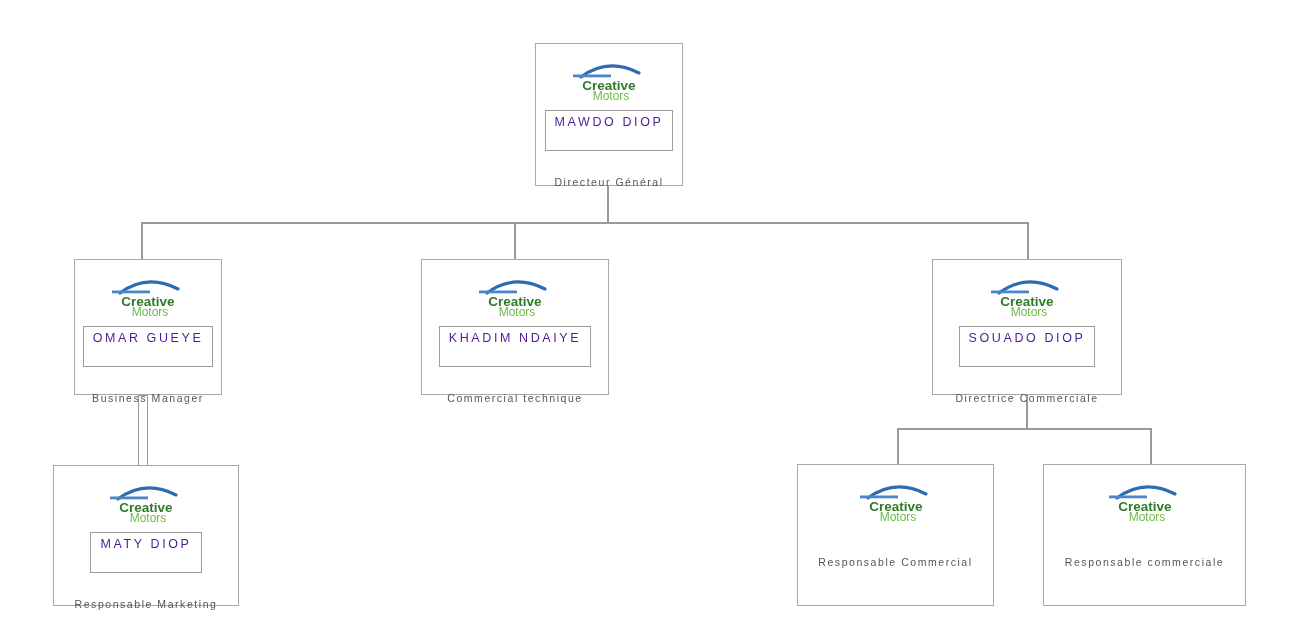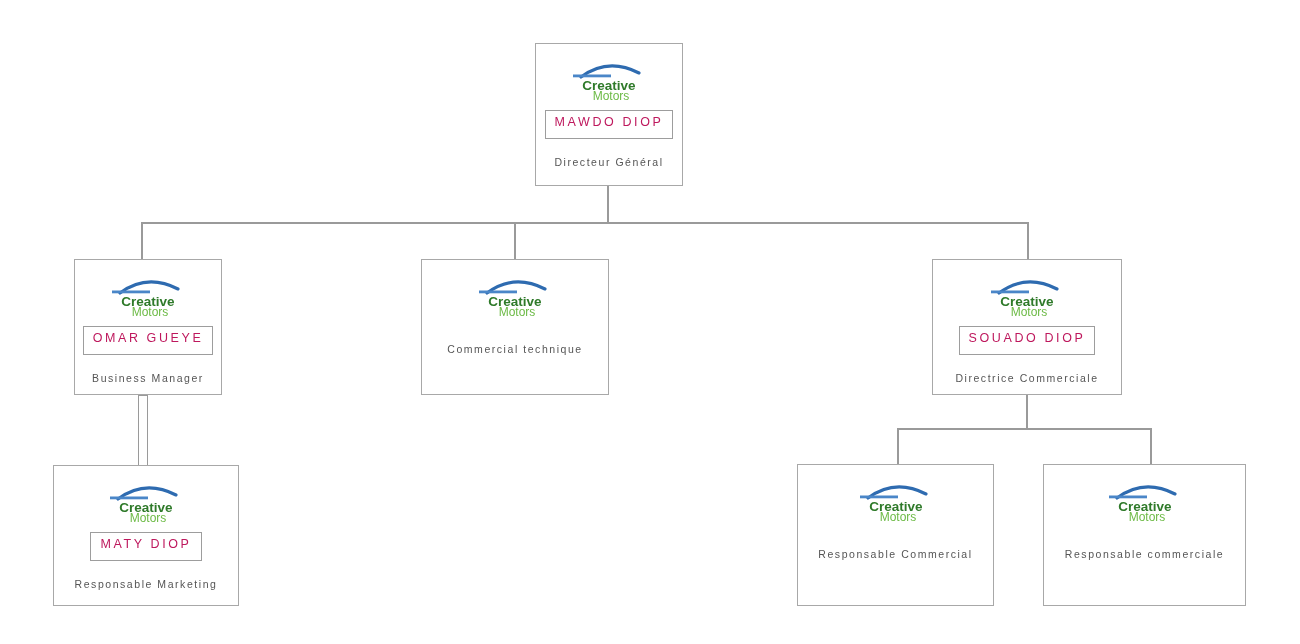--- a/index.html
+++ b/index.html
@@ -54,31 +54,31 @@
     height: 42px;
     position: relative;
     margin-bottom: 10px;
   }
   .logo svg { display: block; width: 96px; height: 42px; }
 
   
   .name-plate {
     border: 1px solid #9d9d9d;
     box-sizing: border-box;
-    padding: 4px 9px 9px 9px;
+    padding: 4px 9px 21px 9px;
     font-size: 12.5px;
     letter-spacing: 2.6px;
-    color: #be185d;
+    color: #4c1d95;
     white-space: nowrap;
     text-align: center;
     line-height: 1.15;
     background: #ffffff;
   }
   .role {
-    margin-top: 18px;
+    margin-top: 26px;
     font-size: 10.5px;
     letter-spacing: 1.55px;
     color: #555555;
     white-space: nowrap;
     text-align: center;
     line-height: 1.1;
   }
 </style>
 </head>
 <body>
@@ -128,20 +128,21 @@
 
   <div class="node" style="left:421px; top:252px; width:188px; height:136px;">
     <div class="logo">
       <svg viewBox="0 0 96 42" xmlns="http://www.w3.org/2000/svg">
         <path d="M20 19 Q47 -1 78 15" fill="none" stroke="#2e6bb0" stroke-width="3.1" stroke-linecap="round"></path>
         <rect x="12" y="16.5" width="38" height="2.8" fill="#4a86c8"></rect>
         <text x="48" y="31.5" text-anchor="middle" font-family="'Liberation Sans',sans-serif" font-size="13.5" font-weight="bold" fill="#2f7a2a">Creative</text>
         <text x="50" y="41.5" text-anchor="middle" font-family="'Liberation Sans',sans-serif" font-size="12" fill="#6cba45">Motors</text>
       </svg>
     </div>
+    <div class="name-plate">KHADIM NDAIYE</div>
     <div class="role">Commercial technique</div>
   </div>
 
   <div class="node" style="left:932px; top:252px; width:190px; height:136px;">
     <div class="logo">
       <svg viewBox="0 0 96 42" xmlns="http://www.w3.org/2000/svg">
         <path d="M20 19 Q47 -1 78 15" fill="none" stroke="#2e6bb0" stroke-width="3.1" stroke-linecap="round"></path>
         <rect x="12" y="16.5" width="38" height="2.8" fill="#4a86c8"></rect>
         <text x="48" y="31.5" text-anchor="middle" font-family="'Liberation Sans',sans-serif" font-size="13.5" font-weight="bold" fill="#2f7a2a">Creative</text>
         <text x="50" y="41.5" text-anchor="middle" font-family="'Liberation Sans',sans-serif" font-size="12" fill="#6cba45">Motors</text>

